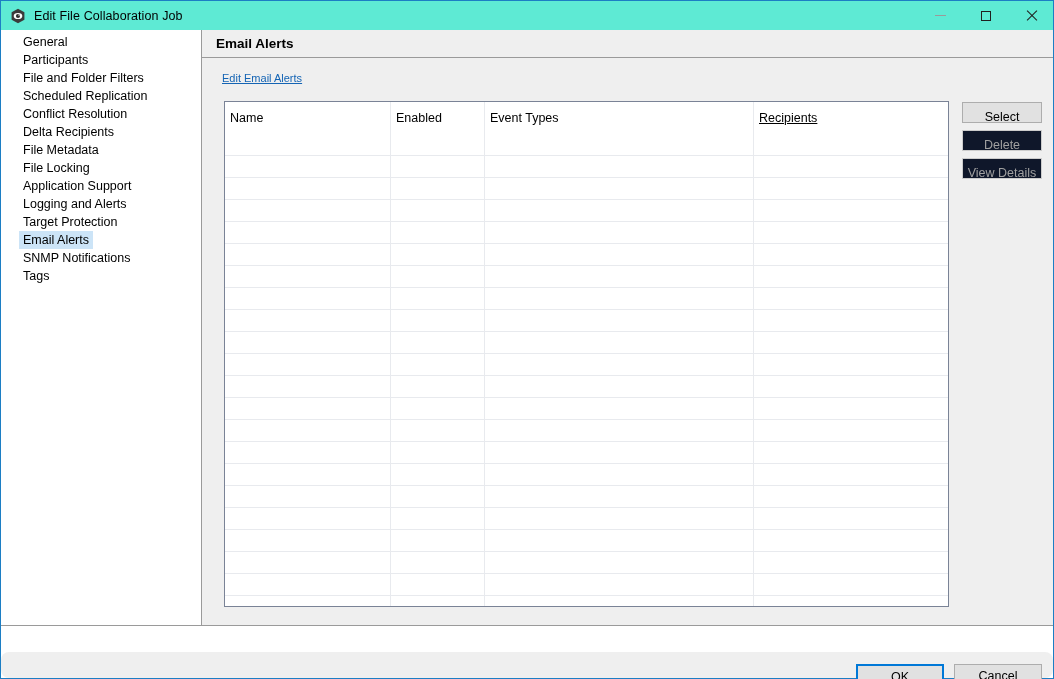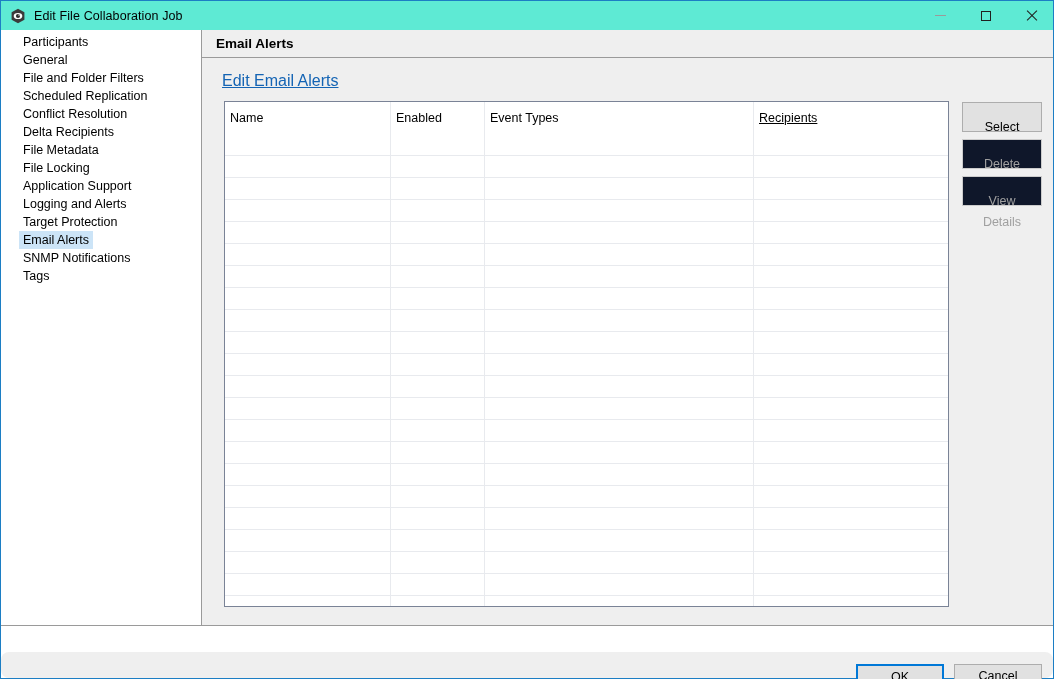--- a/index.html
+++ b/index.html
@@ -151,21 +151,21 @@
   }
   .content-inner {
     flex: 1 1 auto;
     position: relative;
     padding: 0;
   }
   .edit-link {
     position: absolute;
     left: 20px;
     top: 14px;
-    font-size: 16px;
+    font-size: 11px;
     color: #1464b4;
     text-decoration: underline;
     cursor: pointer;
   }
   
   .grid-wrap {
     position: absolute;
     left: 22px;
     top: 43px;
     width: 725px;
@@ -209,32 +209,32 @@
   
   .side-buttons {
     position: absolute;
     left: 760px;
     top: 44px;
     width: 80px;
   }
   .btn {
     display: block;
     width: 80px;
-    height: 30px;
+    height: 21px;
     line-height: 21px;
     text-align: center;
     font-size: 12.5px;
     font-family: "Liberation Sans", sans-serif;
     color: #000000;
     background: #e1e1e1;
     border: 1px solid #adadad;
     box-sizing: border-box;
     margin-bottom: 7px;
     cursor: pointer;
-    padding: 14px;
+    padding: 4px;
   }
   .btn.disabled {
     color: #a0a0a0;
     background: #0f172a;
     border-color: #cccccc;
     cursor: default;
   }
 
   
   .footer {
@@ -293,22 +293,22 @@
       </div>
       <div class="win-btn close">
         <div class="glyph-close"></div>
       </div>
     </div>
   </div>
 
   <div class="body-area">
 
     <div class="sidebar">
+      <div class="nav-row"><span class="nav-item">General</span></div>
       <div class="nav-row"><span class="nav-item">Participants</span></div>
-      <div class="nav-row"><span class="nav-item">General</span></div>
       <div class="nav-row"><span class="nav-item">File and Folder Filters</span></div>
       <div class="nav-row"><span class="nav-item">Scheduled Replication</span></div>
       <div class="nav-row"><span class="nav-item">Conflict Resolution</span></div>
       <div class="nav-row"><span class="nav-item">Delta Recipients</span></div>
       <div class="nav-row"><span class="nav-item">File Metadata</span></div>
       <div class="nav-row"><span class="nav-item">File Locking</span></div>
       <div class="nav-row"><span class="nav-item">Application Support</span></div>
       <div class="nav-row"><span class="nav-item">Logging and Alerts</span></div>
       <div class="nav-row"><span class="nav-item">Target Protection</span></div>
       <div class="nav-row"><span class="nav-item selected">Email Alerts</span></div>

